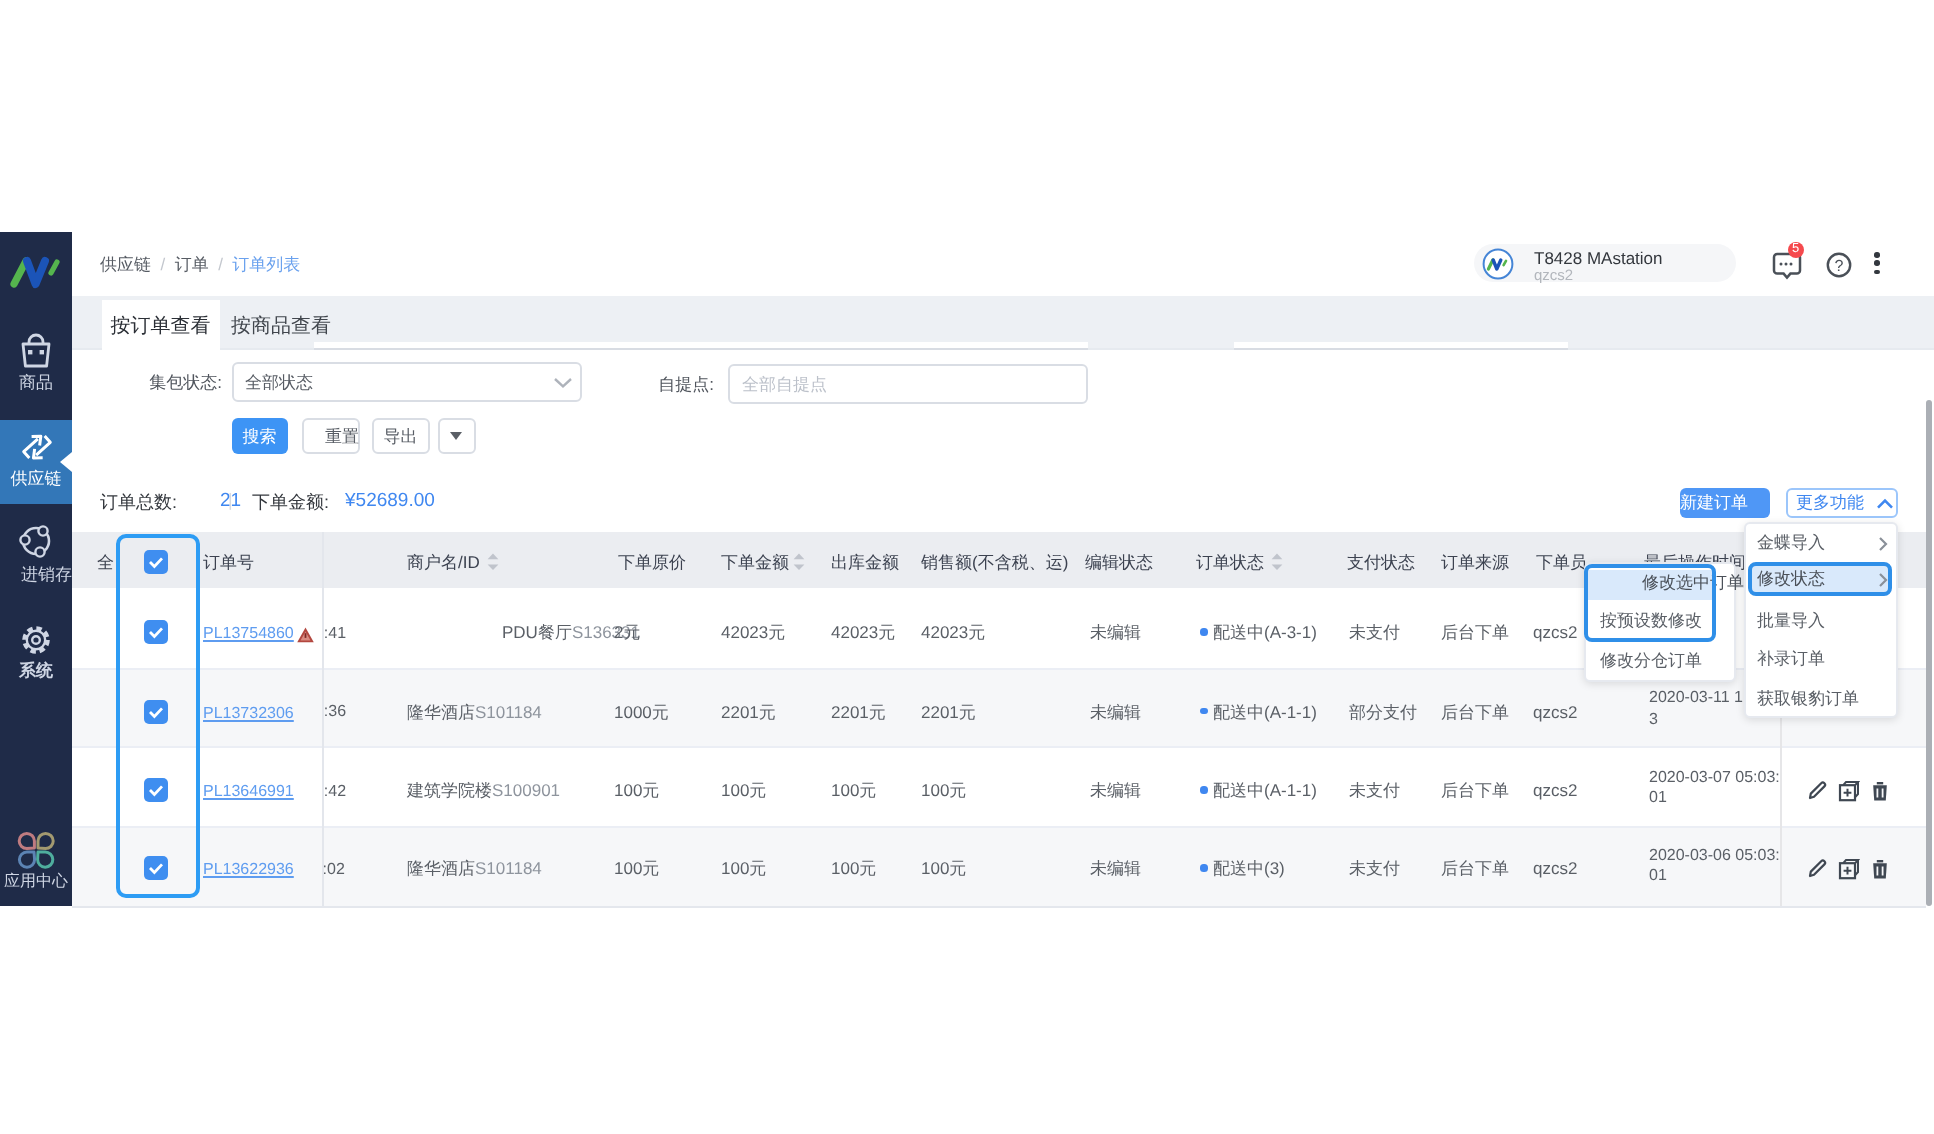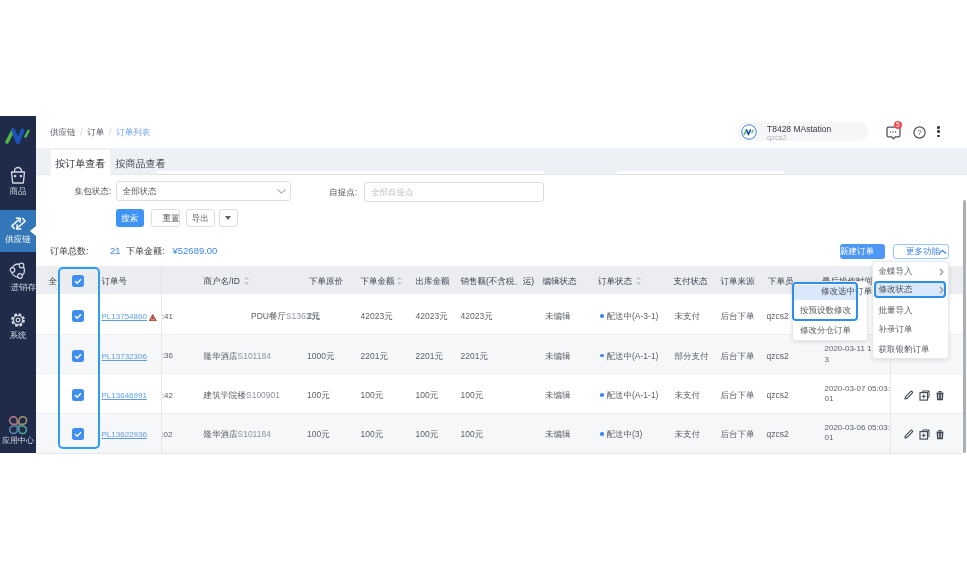--- a/index.html
+++ b/index.html
@@ -44,21 +44,21 @@
   <circle cx="3.5" cy="9" r="2.3" fill="#1f2b48" stroke="#cfd6e4" stroke-width="1.2"></circle>
   <circle cx="11" cy="15" r="2.3" fill="#1f2b48" stroke="#cfd6e4" stroke-width="1.2"></circle>
 </svg>
 <div class="t" style="left:0;top:283px;width:36px;text-align:right;font-size:8.5px;color:#cfd6e4;">进销存</div>
 
 <svg class="a" style="left:9px;top:311px;" width="18" height="18" viewBox="0 0 18 18">
   <circle cx="9" cy="9" r="5.6" fill="none" stroke="#cfd6e4" stroke-width="2.6" stroke-dasharray="2.6 1.8"></circle>
   <circle cx="9" cy="9" r="4.6" fill="none" stroke="#cfd6e4" stroke-width="1.2"></circle>
   <circle cx="9" cy="9" r="1.9" fill="none" stroke="#cfd6e4" stroke-width="1.2"></circle>
 </svg>
-<div class="t" style="left:0;top:331px;width:36px;text-align:center;font-size:8.5px;color:#cfd6e4;">系统</div>
+<div class="t" style="left:0;top:331px;width:36px;text-align:center;font-size:8.5px;color:#cfd6e4;font-weight:bold;">系统</div>
 
 <svg class="a" style="left:8px;top:415px;" width="20" height="20" viewBox="0 0 20 20">
   <path d="M9 9 V5.5 A3.8 3.8 0 1 0 5.2 9.3 Z" transform="translate(0.2,0)" fill="none" stroke="#bf7b80" stroke-width="1.5" stroke-linejoin="round"></path>
   <path d="M11 9 V5.5 A3.8 3.8 0 1 1 14.8 9.3 Z" fill="none" stroke="#a39a70" stroke-width="1.5" stroke-linejoin="round"></path>
   <path d="M9 11 H5.5 A3.8 3.8 0 1 0 9.3 14.8 Z" fill="none" stroke="#5c84b4" stroke-width="1.5" stroke-linejoin="round"></path>
   <path d="M11 11 H14.5 A3.8 3.8 0 1 1 10.8 14.8 Z" fill="none" stroke="#4fae9e" stroke-width="1.5" stroke-linejoin="round"></path>
 </svg>
 <div class="t" style="left:0;top:437px;width:36px;text-align:center;font-size:8px;color:#cfd6e4;letter-spacing:0;">应用中心</div>
 
 <div class="t" style="left:50px;top:128px;font-size:8.5px;color:#565b63;">供应链&nbsp;&nbsp;<span style="color:#c3c7ce;">/</span>&nbsp;&nbsp;订单&nbsp;&nbsp;<span style="color:#c3c7ce;">/</span>&nbsp;&nbsp;<span style="color:#6aa1ee;">订单列表</span></div>
@@ -283,21 +283,21 @@
         <path d="M1.6 2.6 h6.8 l-0.5 7.6 h-5.8 z" fill="#3f4752"></path>
         <path d="M3.7 4.3 v4.4 M6.3 4.3 v4.4" stroke="#f6f7f9" stroke-width="0.9"></path>
       </svg>
     </div>
 
 <div class="a" style="left:57.5px;top:266.5px;width:42px;height:182.5px;border:2.5px solid #2d9cf4;border-radius:5px;box-sizing:border-box;"></div>
 
 <div class="a" style="left:840px;top:243.5px;width:45px;height:15.5px;background:#4f97f6;border-radius:3px;"></div>
 <div class="t" style="left:840px;top:247px;width:22px;text-align:center;font-size:8.5px;color:#fff;">新建订单</div>
 <div class="a" style="left:892.5px;top:243.5px;width:56.5px;height:15.5px;background:#fff;border:1px solid #9cc6fb;border-radius:3px;box-sizing:border-box;"></div>
-<div class="t" style="left:890px;top:247px;width:50px;text-align:right;font-size:8.5px;color:#3f87f0;">更多功能</div>
+<div class="t" style="left:890px;top:247px;width:50px;text-align:center;font-size:8.5px;color:#3f87f0;">更多功能</div>
 <svg class="a" style="left:938px;top:248.5px;" width="9" height="6" viewBox="0 0 9 6">
       <path d="M1 4.8 L4.5 1.3 L8 4.8" fill="none" stroke="#3f87f0" stroke-width="1.3"></path>
     </svg>
 
 <div id="popups">
       <div class="a" style="left:791.5px;top:280.5px;width:76px;height:60px;background:#fff;border:1px solid #e6e9ef;border-radius:3px;box-shadow:0 1px 4px rgba(0,0,0,0.12);box-sizing:border-box;"></div>
       <div class="a" style="left:793px;top:284.9px;width:63px;height:15.2px;background:#d9e9fb;"></div>
       <div class="t" style="left:821px;top:287px;font-size:8.5px;color:#4a5058;">修改选中订单</div>
       <div class="t" style="left:800px;top:305.8px;font-size:8.5px;color:#5a5f66;">按预设数修改</div>
       <div class="t" style="left:800px;top:326px;font-size:8.5px;color:#5a5f66;">修改分仓订单</div>

